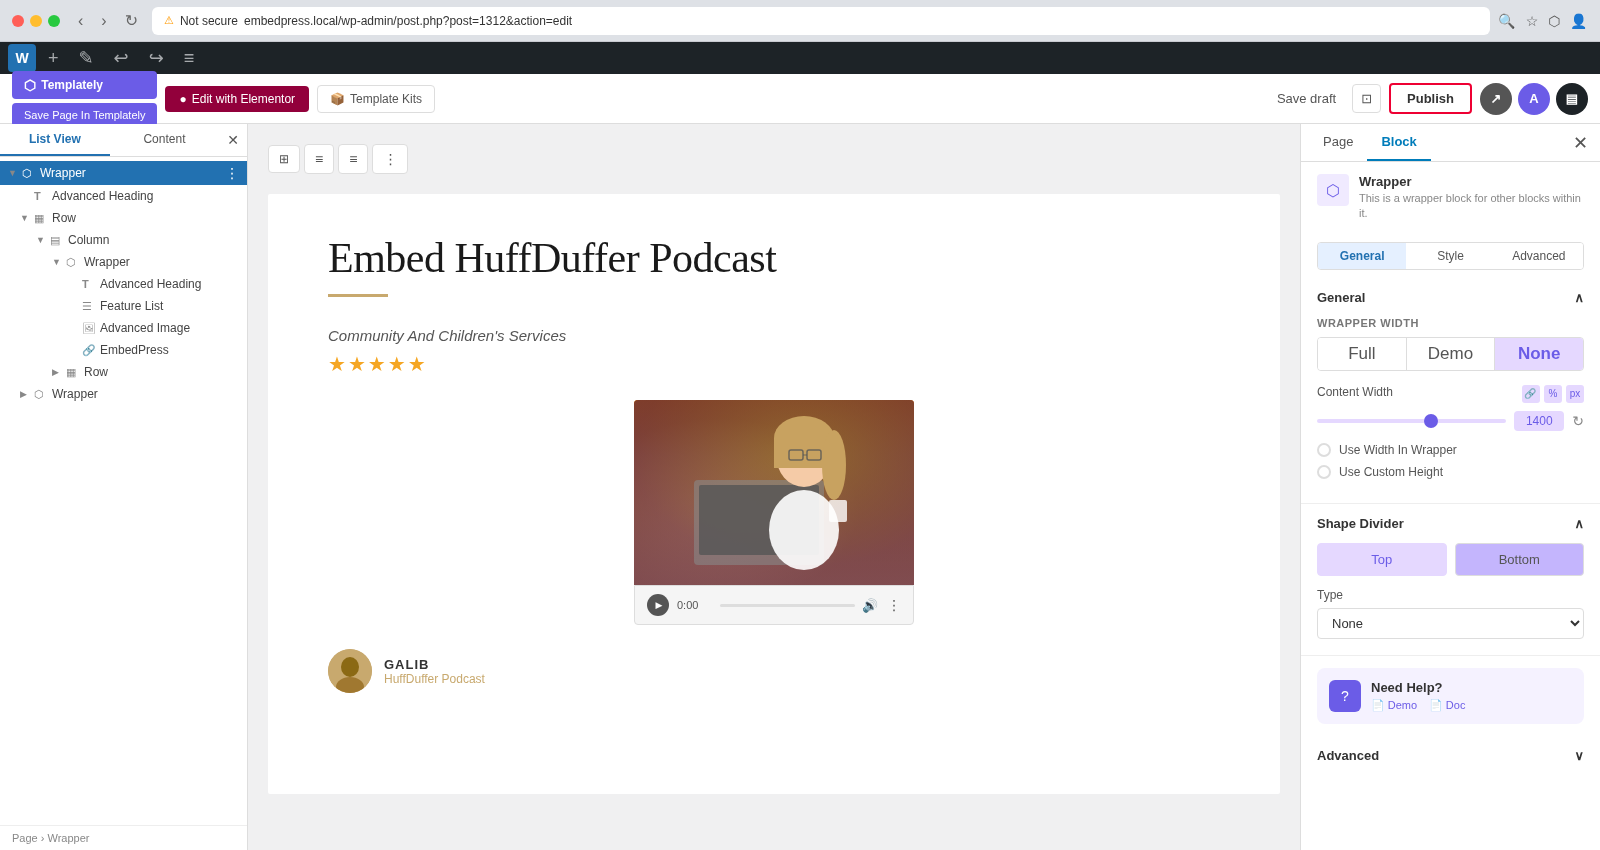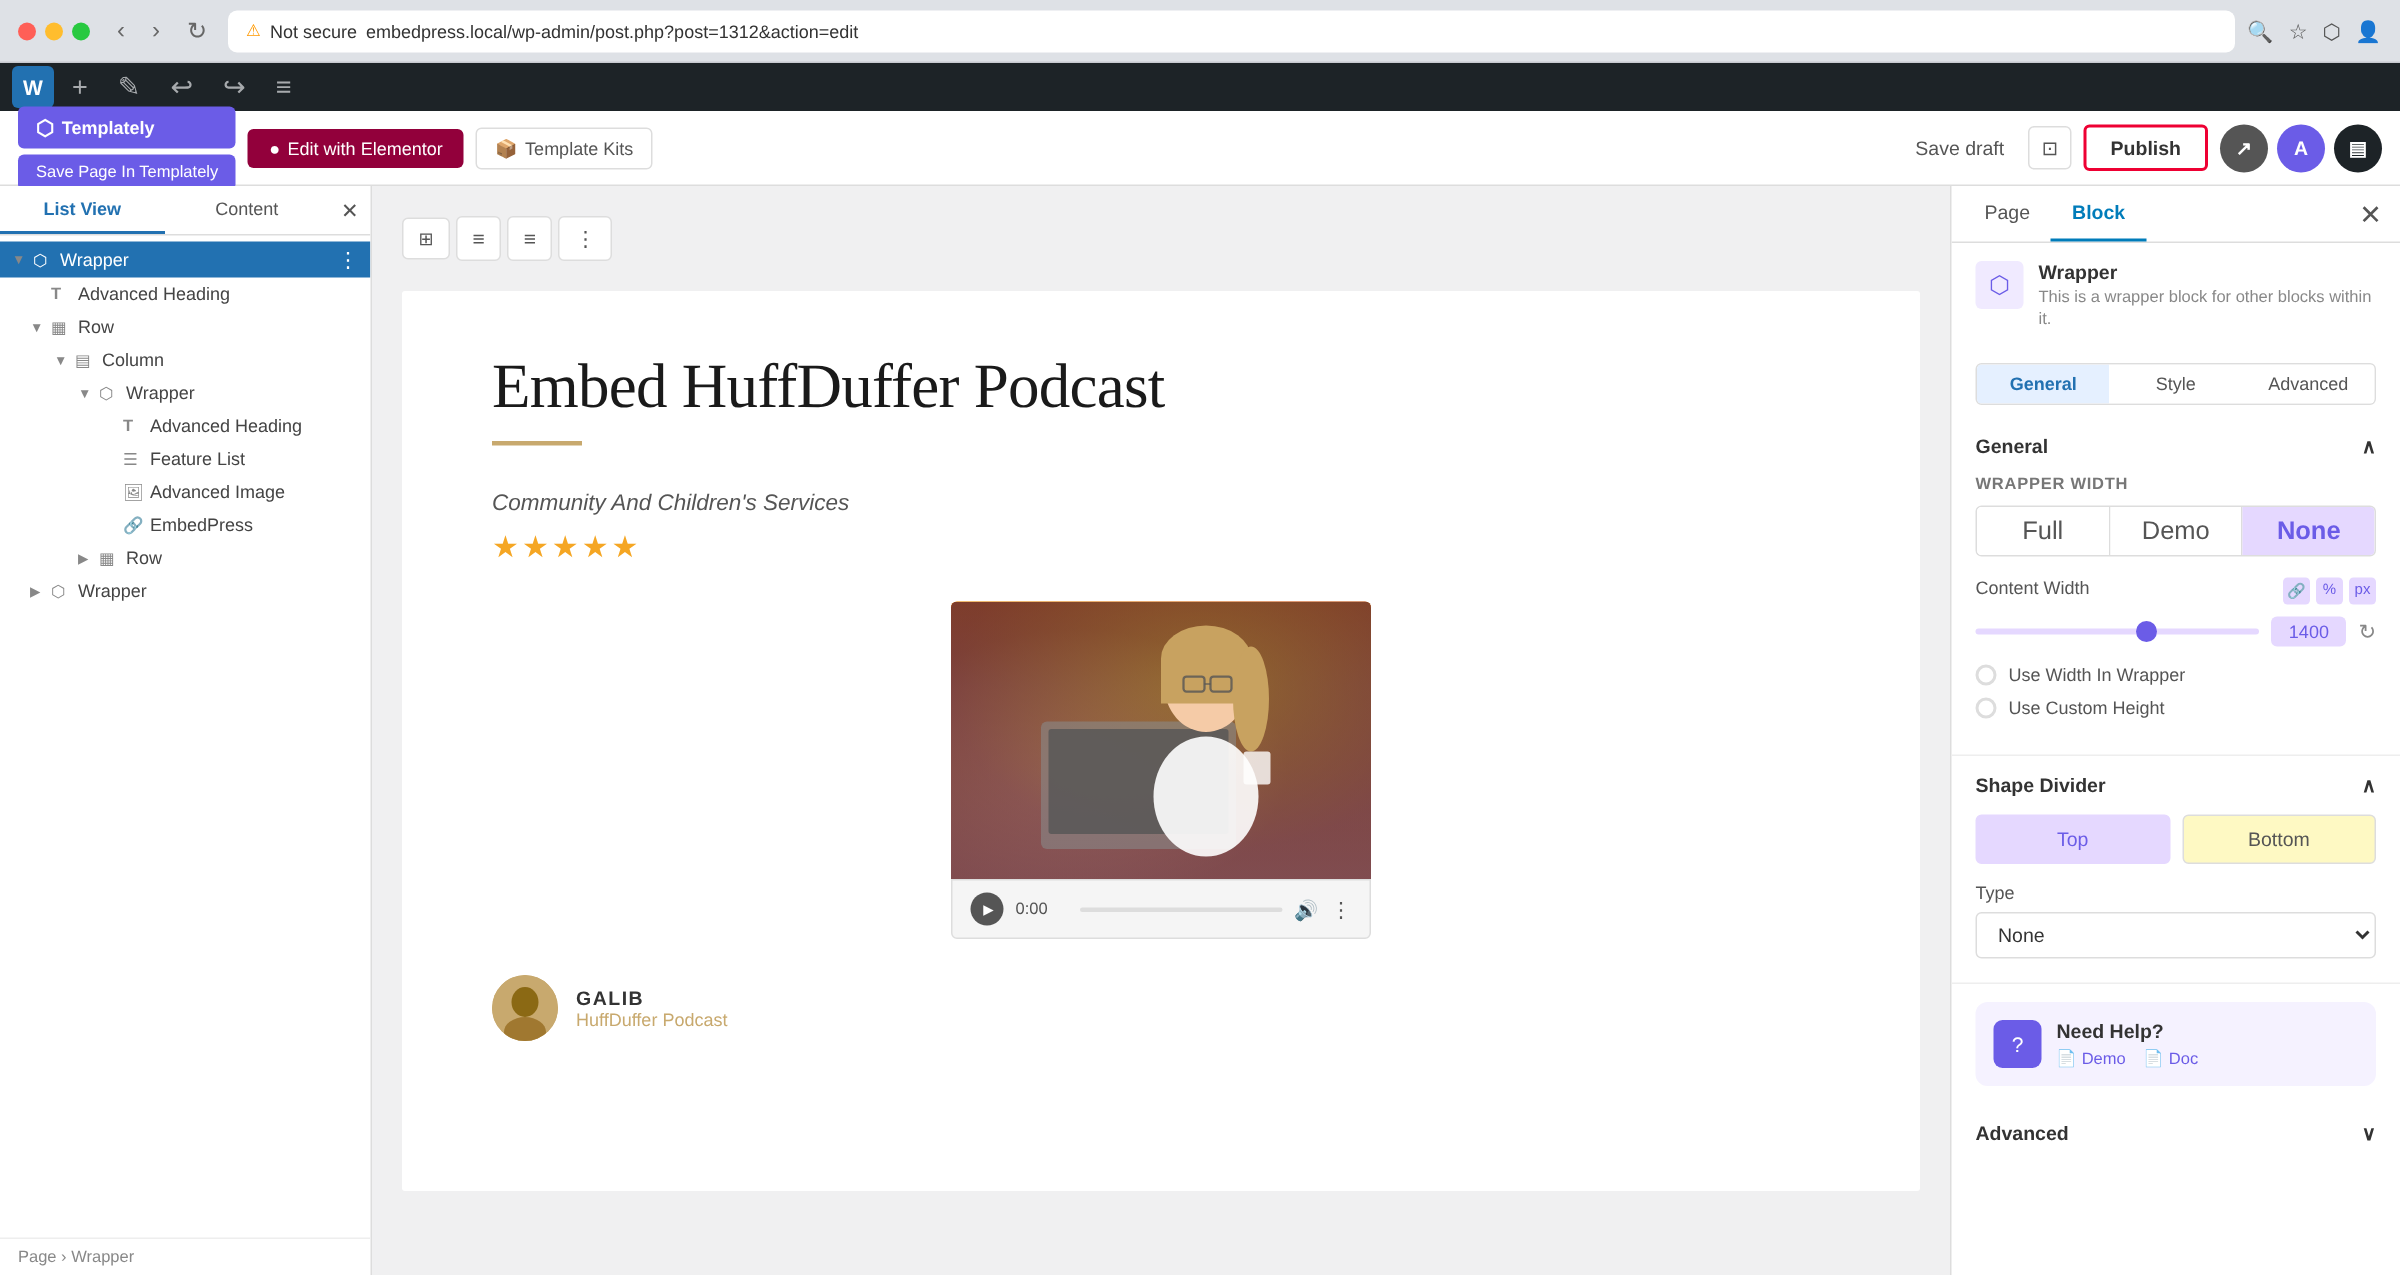--- a/index.html
+++ b/index.html
@@ -113,21 +113,21 @@
     .cw-icon { width: 18px; height: 18px; background: #e5d8ff; border-radius: 3px; display: flex; align-items: center; justify-content: center; font-size: 10px; color: #6b5ce7; cursor: pointer; }
     .slider-row { display: flex; align-items: center; gap: 8px; margin-bottom: 12px; }
     .slider { flex: 1; height: 4px; background: #e5d8ff; border-radius: 2px; position: relative; }
     .slider-thumb { width: 14px; height: 14px; background: #6b5ce7; border-radius: 50%; position: absolute; top: -5px; left: 60%; transform: translateX(-50%); cursor: pointer; }
     .slider-value { background: #e5d8ff; color: #6b5ce7; border: none; border-radius: 4px; padding: 3px 6px; font-size: 12px; width: 50px; text-align: center; }
     .refresh-icon { font-size: 14px; color: #888; cursor: pointer; }
     .radio-option { display: flex; align-items: center; gap: 8px; margin-bottom: 8px; cursor: pointer; }
     .radio-dot { width: 14px; height: 14px; border-radius: 50%; border: 2px solid #ddd; background: white; flex-shrink: 0; }
     .radio-label { font-size: 12px; color: #555; }
     .shape-tabs { display: flex; gap: 8px; margin-bottom: 12px; }
-    .shape-tab { flex: 1; padding: 8px; text-align: center; cursor: pointer; font-size: 13px; border: 1px solid #ddd; border-radius: 4px; color: #555; background: #fef9c3; }
+    .shape-tab { flex: 1; padding: 8px; text-align: center; cursor: pointer; font-size: 13px; border: 1px solid #ddd; border-radius: 4px; color: #555; background: #c4b5fd; }
     .shape-tab.active { background: #e5d8ff; color: #6b5ce7; border-color: #e5d8ff; }
     .type-label { font-size: 12px; color: #555; margin-bottom: 6px; }
     .type-select { width: 100%; padding: 6px 10px; border: 1px solid #ddd; border-radius: 4px; font-size: 13px; color: #333; background: white; cursor: pointer; }
     .need-help { display: flex; align-items: center; gap: 10px; background: #f5f2ff; border-radius: 8px; padding: 12px; margin: 12px 16px; }
     .help-icon { width: 32px; height: 32px; background: #6b5ce7; border-radius: 6px; display: flex; align-items: center; justify-content: center; color: white; font-size: 14px; flex-shrink: 0; }
     .help-title { font-size: 13px; font-weight: 700; color: #333; }
     .help-links { display: flex; gap: 12px; margin-top: 4px; }
     .help-link { font-size: 11px; color: #6b5ce7; cursor: pointer; text-decoration: none; display: flex; align-items: center; gap: 3px; }
     .advanced-section { display: flex; justify-content: space-between; align-items: center; padding: 12px 16px; cursor: pointer; font-size: 13px; font-weight: 600; color: #333; }
 

